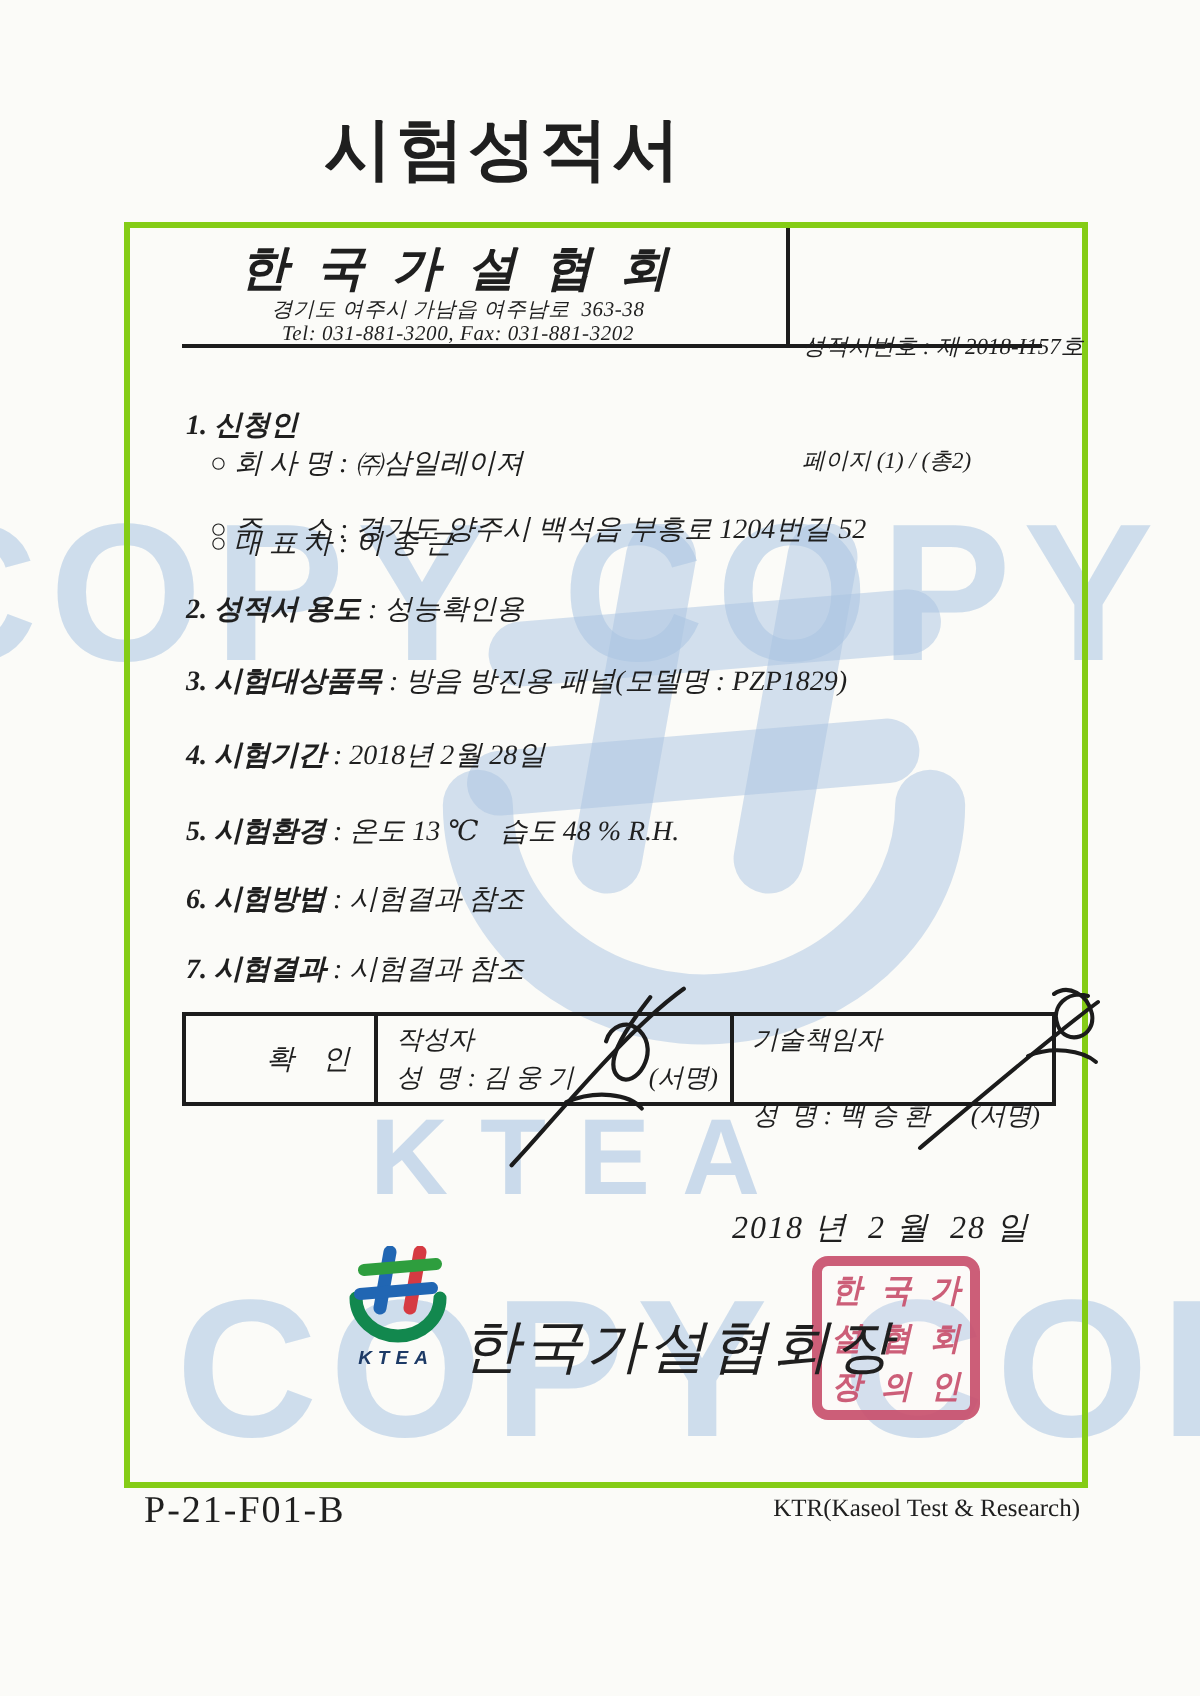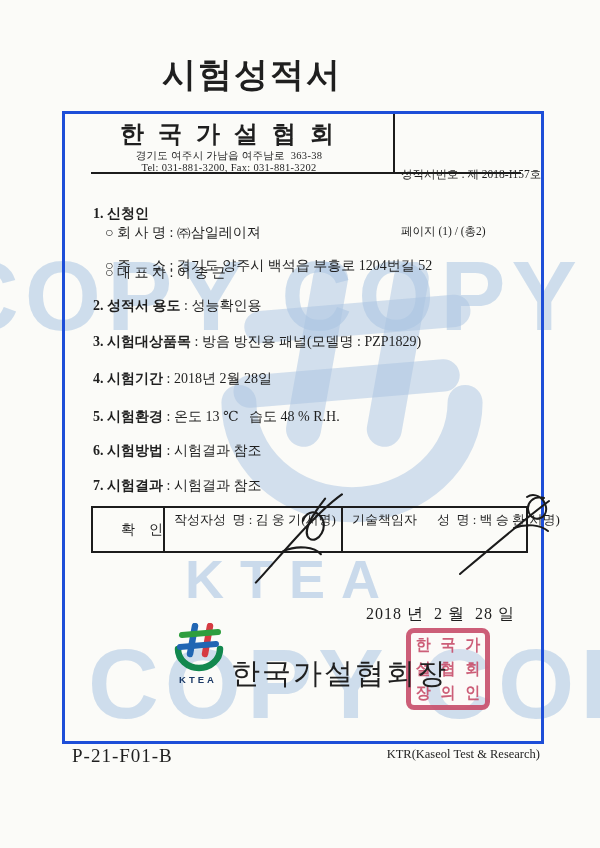--- a/index.html
+++ b/index.html
@@ -20,21 +20,21 @@
   .wm-bottom{left:88px; top:628px; font-size:98px; letter-spacing:6px;}
   .wm-logo-svg{position:absolute; left:212px; top:262px; z-index:0;}
   
   .title{
     position:absolute; top:52px; left:0; width:504px; margin:0;
     text-align:center; font-size:34px; font-weight:bold; letter-spacing:2px; z-index:2;
   }
   
   .main-box{
     position:absolute; left:62px; top:111px; width:476px; height:627px;
-    border:3px solid #1d4ed8; z-index:1;
+    border:3px solid #84cc16; z-index:1;font-style:italic;
   }
   .hdr-left{position:absolute; left:0; top:4px; width:328px; text-align:center; z-index:2;}
   .org-name{font-size:24px; font-weight:bold; letter-spacing:4px; white-space:pre;}
   .org-addr,.org-tel{font-size:10.5px; letter-spacing:0.3px; white-space:pre; line-height:1.15;}
   .hdr-div{position:absolute; left:328px; top:0; width:2px; height:58px; background:#1c1c1c;}
   .hdr-right{
     position:absolute; left:336px; top:13px; width:138px;
     font-size:11.5px; line-height:1.65; white-space:pre; z-index:2;
   }
   .hdr-rule{position:absolute; left:26px; top:58px; width:430px; height:2px; background:#1c1c1c;}
@@ -48,21 +48,21 @@
   .ctable{
     position:absolute; left:26px; top:392px; width:437px; height:47px;
     border:2px solid #1c1c1c; display:flex; z-index:2; box-sizing:border-box;
   }
   .ct-confirm{
     width:66px; border-right:2px solid #1c1c1c; display:flex;
     align-items:center; justify-content:center; font-size:14px; white-space:pre;margin-left:28px;
   }
   .ct-cell{
     border-right:2px solid #1c1c1c; padding:3px 6px 3px 9px; font-size:13px;
-    display:flex; flex-direction:row; justify-content:space-between;
+    display:flex; flex-direction:column; justify-content:space-between;
     box-sizing:border-box; white-space:pre;
   }
   .ct-w{width:178px;}
   .ct-t{flex:1; border-right:none;gap:20px;}
   .ct-nameline{display:flex; justify-content:space-between; white-space:pre;}
   
   .sig{position:absolute; z-index:3;}
   .sig path{fill:none; stroke:#1b1b1b; stroke-width:2; stroke-linecap:round;}
   
   .date-line{

